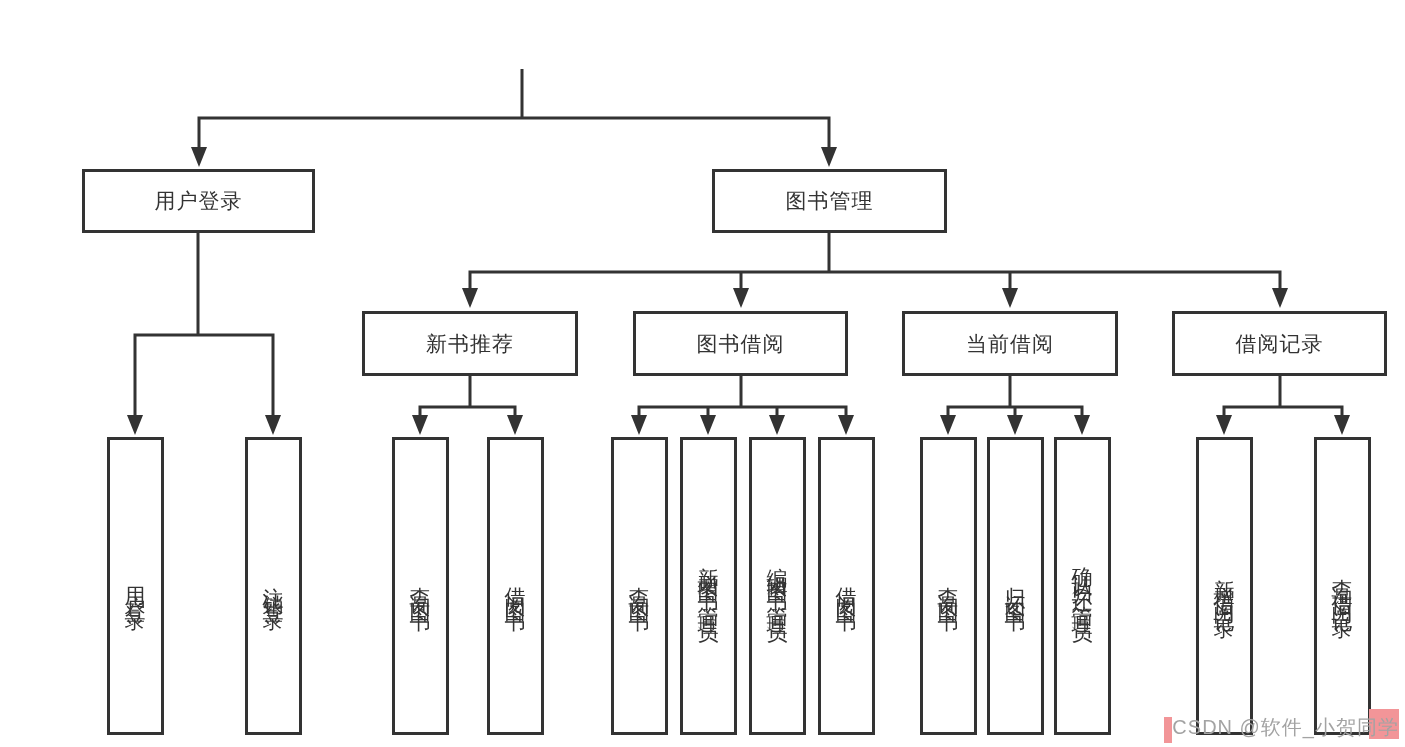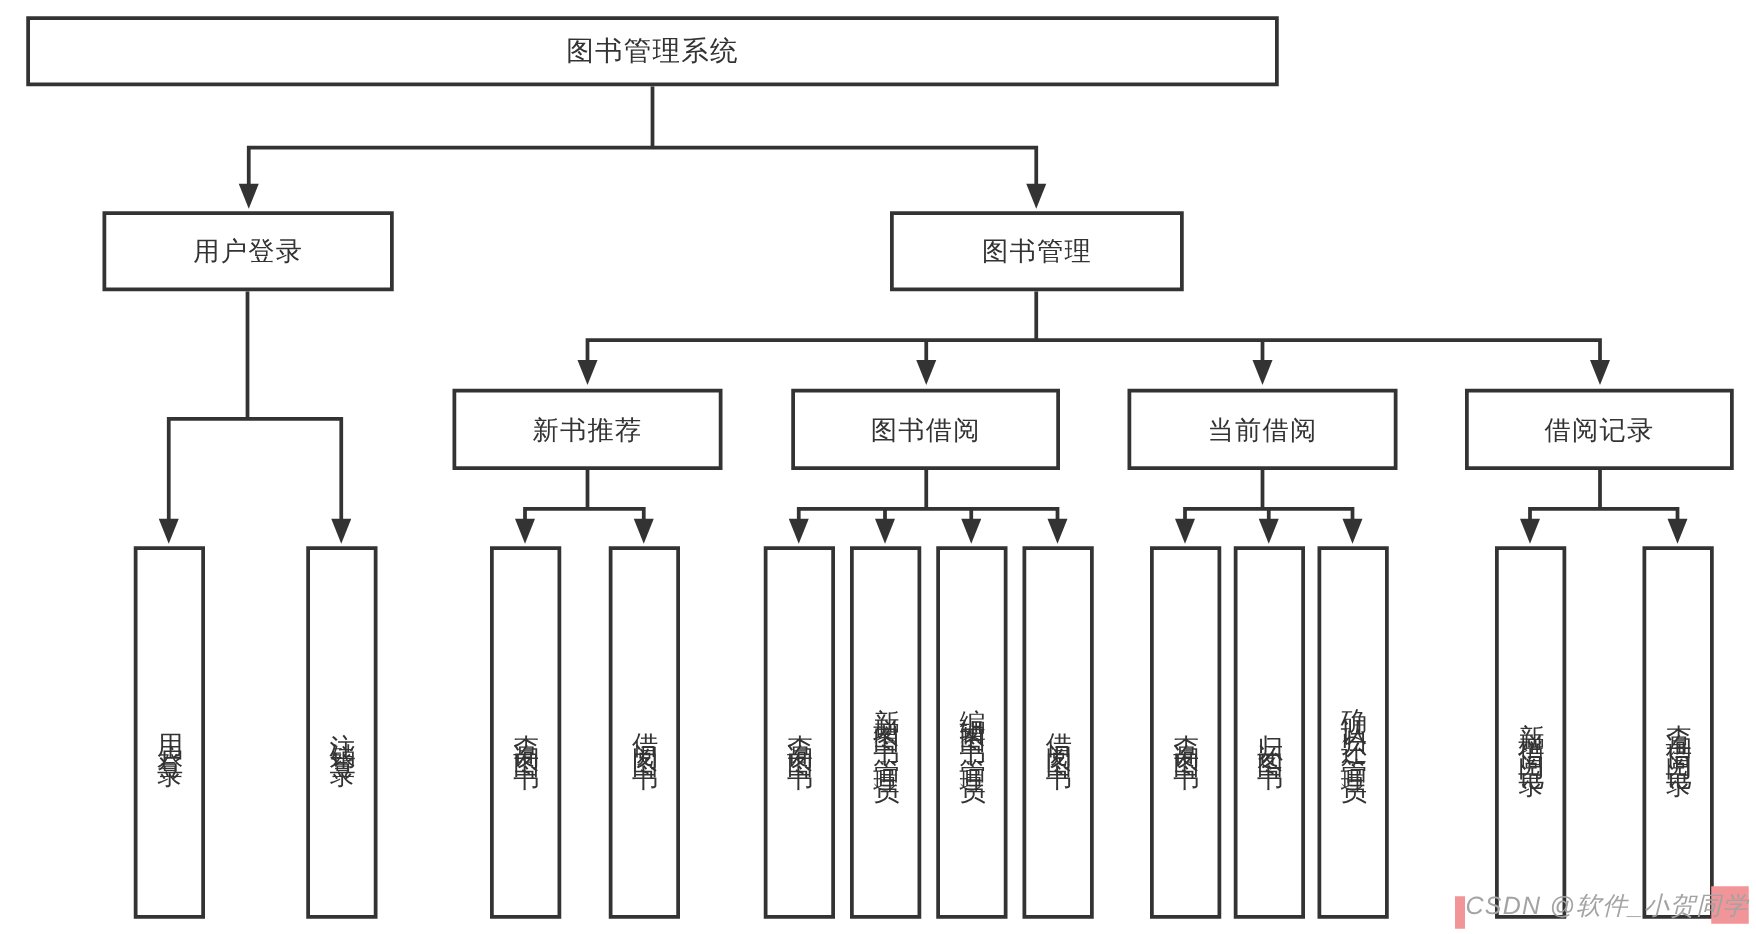--- a/index.html
+++ b/index.html
@@ -69,22 +69,21 @@
   .lf11 { left: 1196px; }
   .lf12 { left: 1314px; }
   
   .watermark {
     position: absolute;
     right: 4px;
     bottom: 4px;
     height: 32px;
     z-index: 3;
     display: flex;
-    align-items: flex-start;
-    font-style: italic;
+    align-items: flex-end;
   }
   .wm-text {
     position: relative;
     z-index: 2;
     color: #a3a3a3;
     font-size: 20px;
     letter-spacing: 1px;
     white-space: nowrap;
     padding: 0 2px 2px 6px;
   }
@@ -148,23 +147,20 @@
       <use href="#ah" x="777" y="435"></use>
       <use href="#ah" x="846" y="435"></use>
       <use href="#ah" x="948" y="435"></use>
       <use href="#ah" x="1015" y="435"></use>
       <use href="#ah" x="1082" y="435"></use>
       <use href="#ah" x="1224" y="435"></use>
       <use href="#ah" x="1342" y="435"></use>
     </g>
   </svg>
 
-  <div class="box root n-root">
-    <span class="lbl">图书管理系统</span>
-  </div>
 
   <div class="box n-l2a">
     <span class="lbl">用户登录</span>
   </div>
   <div class="box n-l2b">
     <span class="lbl">图书管理</span>
   </div>
 
   <div class="box n-l3a">
     <span class="lbl">新书推荐</span>

